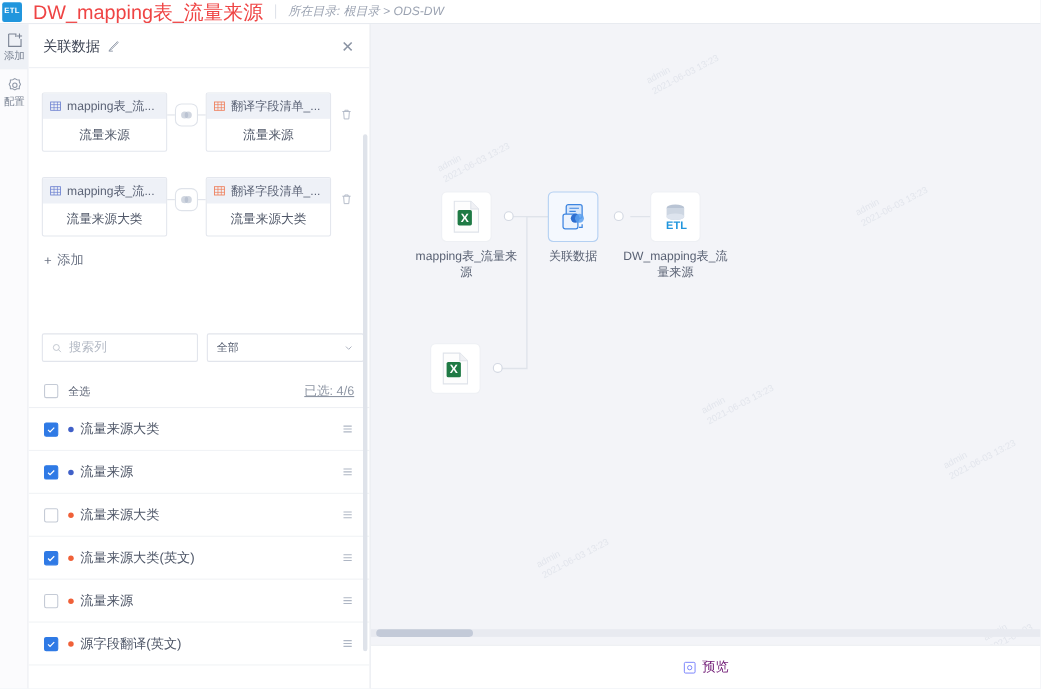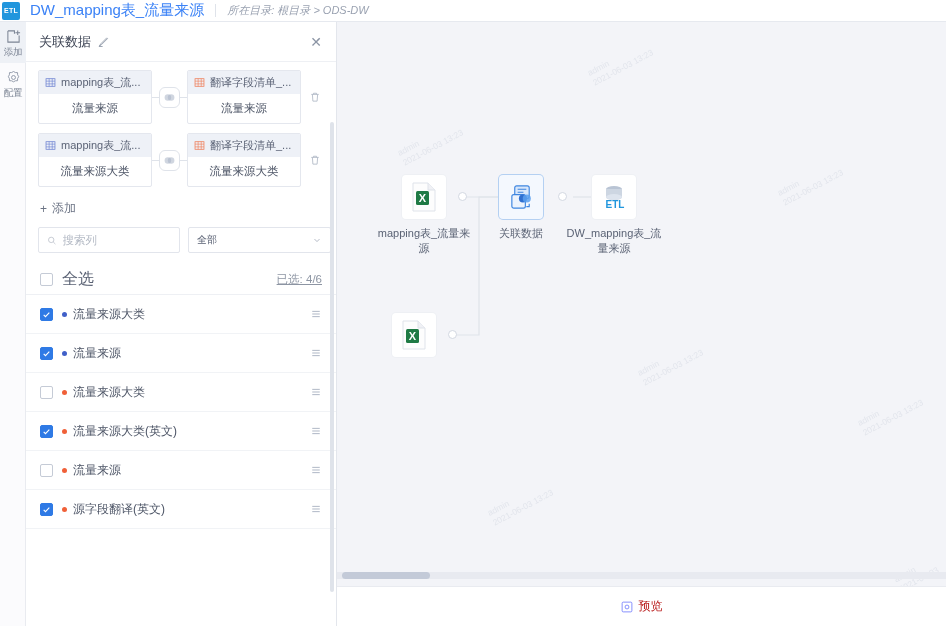--- a/index.html
+++ b/index.html
@@ -17,21 +17,21 @@
     background: #ffffff;
     border-bottom: 1px solid #e6e9ef;
     display: flex; align-items: center;
   }
   .etl-logo {
     width: 18px; height: 18px; margin-left: 2px; margin-right: 10px;
     background: #2196dd; border-radius: 2px;
     display: flex; align-items: center; justify-content: center;
     color: #fff; font-size: 7px; font-weight: bold; letter-spacing: .3px;
   }
-  .doc-title { font-size: 15px; color: #3b82f6; white-space: nowrap; }
+  .doc-title { font-size: 18px; color: #ef4444; white-space: nowrap; }
   .title-sep { width: 1px; height: 13px; background: #dfe3ea; margin: 0 11px; }
   .breadcrumb { font-size: 11px; color: #9aa2b1; white-space: nowrap; font-style: italic; }
   .topbar-right { margin-left: auto; display: flex; align-items: center; height: 100%; }
   .refresh-btn {
     display: flex; align-items: center; gap: 4px;
     font-size: 11.5px; color: #9aa2b1; padding: 0 14px; cursor: pointer;
   }
   .refresh-icon { width: 11px; height: 11px; display: block; }
   .cancel-btn {
     font-size: 11.5px; color: #66707f; padding: 0 22px;
@@ -63,21 +63,21 @@
   }
   .panel-title { font-size: 13px; color: #3c4353; }
   .edit-ico { margin-left: 6px; }
   .panel-close { margin-left: auto; font-size: 14px; color: #8b94a4; cursor: pointer; line-height: 1; }
 
   
   .joins { padding: 8px 12px 0 12px; position: relative; }
   .join-row { display: flex; align-items: center; margin-bottom: 9px; }
   .tbl-card {
     width: 114px; border: 1px solid #e4e7ee; border-radius: 2px;
-    background: #fff; overflow: hidden;
+    background: #fff; overflow: hidden; margin-top: 14px;
   }
   .tbl-card-head {
     background: #eef1f7; padding: 4px 6px; display: flex; align-items: center; gap: 5px;
     font-size: 11px; color: #5b6376; white-space: nowrap; overflow: hidden;
   }
   .tbl-card-body {
     padding: 7px 6px; text-align: center; font-size: 11.5px; color: #4e5667;
     white-space: nowrap; overflow: hidden;
   }
   .join-connector { display: flex; align-items: center; }
@@ -88,21 +88,21 @@
     cursor: pointer;
   }
   .del-ico { margin-left: 8px; cursor: pointer; }
 
   .add-link {
     padding: 4px 14px 10px; font-size: 12px; color: #6b7384; cursor: pointer;
     display: flex; align-items: center; gap: 5px;
   }
 
   
-  .filters { display: flex; gap: 8px; padding: 0 12px 12px; }
+  .filters { display: flex; gap: 8px; padding: 0 12px 12px; margin-top: 48px; }
   .search-box {
     flex: 0 0 142px; height: 26px; border: 1px solid #e2e5ec; border-radius: 2px;
     display: flex; align-items: center; gap: 6px; padding: 0 8px; background: #fff;
   }
   .search-box input {
     border: 0; outline: 0; width: 100%; font-size: 11.5px; color: #4e5667;
     font-family: inherit; background: transparent;
   }
   .search-box input::placeholder { color: #b4bac5; }
   .select-box {
@@ -111,21 +111,21 @@
     font-size: 11.5px; color: #57607250; cursor: pointer;
   }
   .select-val { color: #5a6274; font-size: 10px; }
   .caret { margin-left: auto; }
 
   
   .selall-row {
     display: flex; align-items: center; padding: 0 14px; height: 30px;
     border-bottom: 1px solid #eef0f4;
   }
-  .selall-label { font-size: 16px; color: #5a6274; margin-left: 9px; }
+  .selall-label { font-size: 10px; color: #5a6274; margin-left: 9px; }
   .sel-count { margin-left: auto; font-size: 11.5px; color: #8d95a3; text-decoration: underline; }
 
   
   .col-list { position: relative; }
   .col-row {
     display: flex; align-items: center; height: 39px; padding: 0 14px;
     border-bottom: 1px solid #f1f3f6;
   }
   .dot { width: 5px; height: 5px; border-radius: 50%; margin: 0 6px 0 9px; flex: none; }
   .col-name { font-size: 12px; color: #4e5667; white-space: nowrap; }
@@ -172,21 +172,21 @@
     position: absolute; left: 0; bottom: 47px; width: 609px; height: 7px;
     background: #e8eaf0;
   }
   .bottombar {
     position: absolute; left: 0; bottom: 0; width: 609px; height: 40px;
     background: #fff; border-top: 1px solid #e9ebf0;
     display: flex; align-items: center; justify-content: center;
   }
   .preview-btn {
     display: flex; align-items: center; gap: 6px;
-    font-size: 12px; color: #b91c1c; cursor: pointer;
+    font-size: 12px; color: #701a75; cursor: pointer;
   }
 
   
   .wm {
     position: absolute; font-size: 8.5px; color: #e2e5ec;
     transform: rotate(-28deg); white-space: pre-line; line-height: 11px;
     pointer-events: none; user-select: none;
   }
 </style>
 </head>

